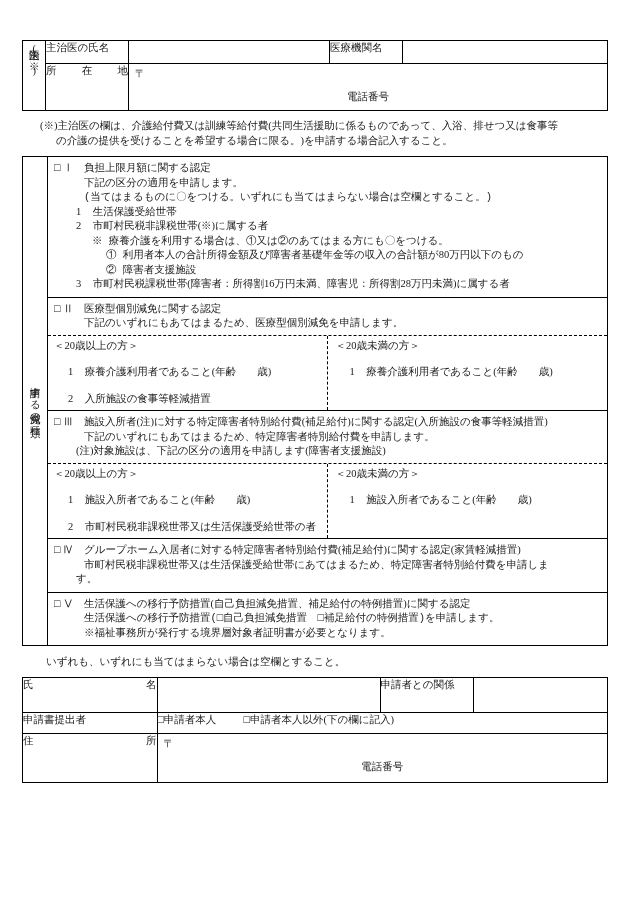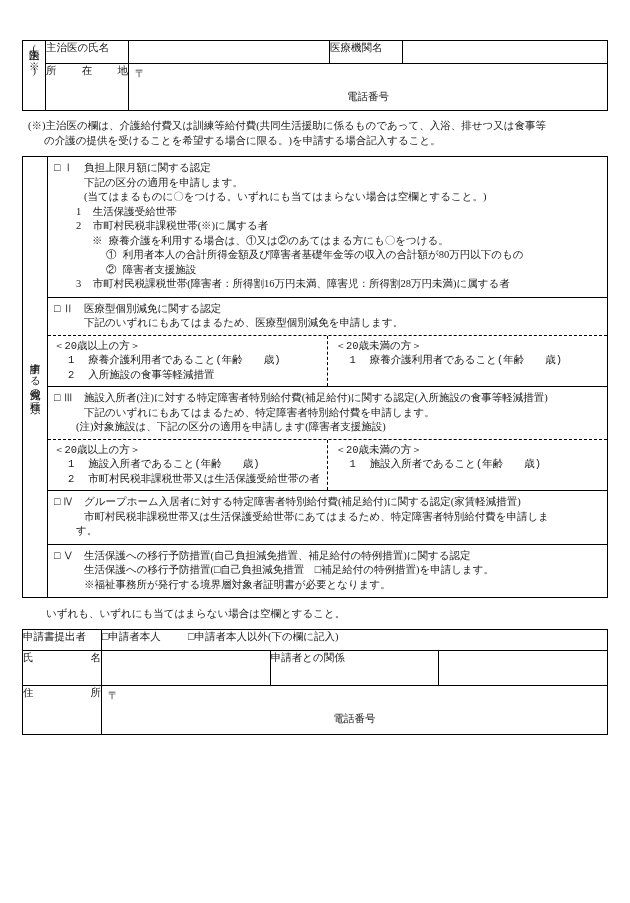--- a/index.html
+++ b/index.html
@@ -74,21 +74,21 @@
   .tel-line {
     text-align: center;
     padding: 9px 0 4px 0;
     font-size: 10.5px;
   }
 
   
   .note {
     font-size: 10.5px;
     line-height: 1.45;
-    margin: 7px 0 8px 0;
+    margin: 7px 0 8px 12px;
     padding-left: 6px;
   }
   .note .ind { display: block; padding-left: 16px; }
   .note2 {
     font-size: 10.5px;
     margin: 9px 0 7px 0;
     padding-left: 24px;
   }
 
   
@@ -101,46 +101,45 @@
   .sec {
     border-bottom: 1px solid #000;
     padding: 4px 6px 5px 6px;
   }
   .sec:last-child { border-bottom: none; }
   .sec-inner { padding: 0; }
   .sec-head { padding: 4px 6px 4px 6px; }
   .dashed-bot { border-bottom: 1px dashed #000; }
   .line { display: block; white-space: nowrap; }
   .i1  { padding-left: 0px; font-family: Liberation Serif, serif; }
-  .i2  { padding-left: 30px; }
+  .i2  { padding-left: 30px; font-family: Liberation Mono, monospace; }
   .i3  { padding-left: 22px; }
   .i4  { padding-left: 38px; }
   .i5  { padding-left: 52px; }
   .cb { font-size: 10.5px; }
   .numlbl { display: inline-block; width: 14px; }
 
   
   .split {
     display: flex;
     width: 100%;
-    font-family: Liberation Mono, monospace;
   }
   .split > .col-l {
     width: 50%;
     box-sizing: border-box;
     border-right: 1px dashed #000;
     padding: 3px 6px 4px 6px;
   }
   .split > .col-r {
     width: 50%;
     box-sizing: border-box;
     padding: 3px 6px 4px 8px;
   }
   .split .sub { display: block; }
-  .split .sub-i { padding-left: 14px; }
+  .split .sub-i { padding-left: 14px; margin-top: 12px; }
 
   
   table.applicant {
     border-collapse: collapse;
     width: 586px;
     table-layout: fixed;
   }
   table.applicant td {
     border: 1px solid #000;
     padding: 0;
@@ -320,44 +319,44 @@
       </td>
     </tr>
   </tbody>
     </table>
 
   <div class="note2">いずれも、いずれにも当てはまらない場合は空欄とすること。</div>
 
   <table class="applicant">
     <tbody>
         <tr>
+      <td class="spread" style="height:34px;">
+        <span>氏　　　　名</span>
+      </td>
+      <td style="width:222px;">
+        <span></span>
+      </td>
+      <td class="cell-pad mid" style="width:92px;">
+        <span>申請者との関係</span>
+      </td>
+      <td>
+        <span></span>
+      </td>
+    </tr>
+    <tr>
       <td class="ap-head mid" style="width:78px;">
         <span>申請書提出者</span>
       </td>
       <td colspan="3" class="ap-head" style="height:20px;">
         <span>□申請者本人</span>
         <span class="ap-gap"></span>
         <span>□申請者本人以外(下の欄に記入)</span>
       </td>
     </tr>
     <tr>
-      <td class="spread" style="height:34px;">
-        <span>氏　　　　名</span>
-      </td>
-      <td style="width:222px;">
-        <span></span>
-      </td>
-      <td class="cell-pad mid" style="width:92px;">
-        <span>申請者との関係</span>
-      </td>
-      <td>
-        <span></span>
-      </td>
-    </tr>
-    <tr>
       <td class="spread" style="height:48px;">
         <span>住　　　　所</span>
       </td>
       <td colspan="3">
         <div class="addr-cell">
           <div class="addr-mark">〒</div>
           <div class="tel-line">電話番号</div>
         </div>
       </td>
     </tr>

